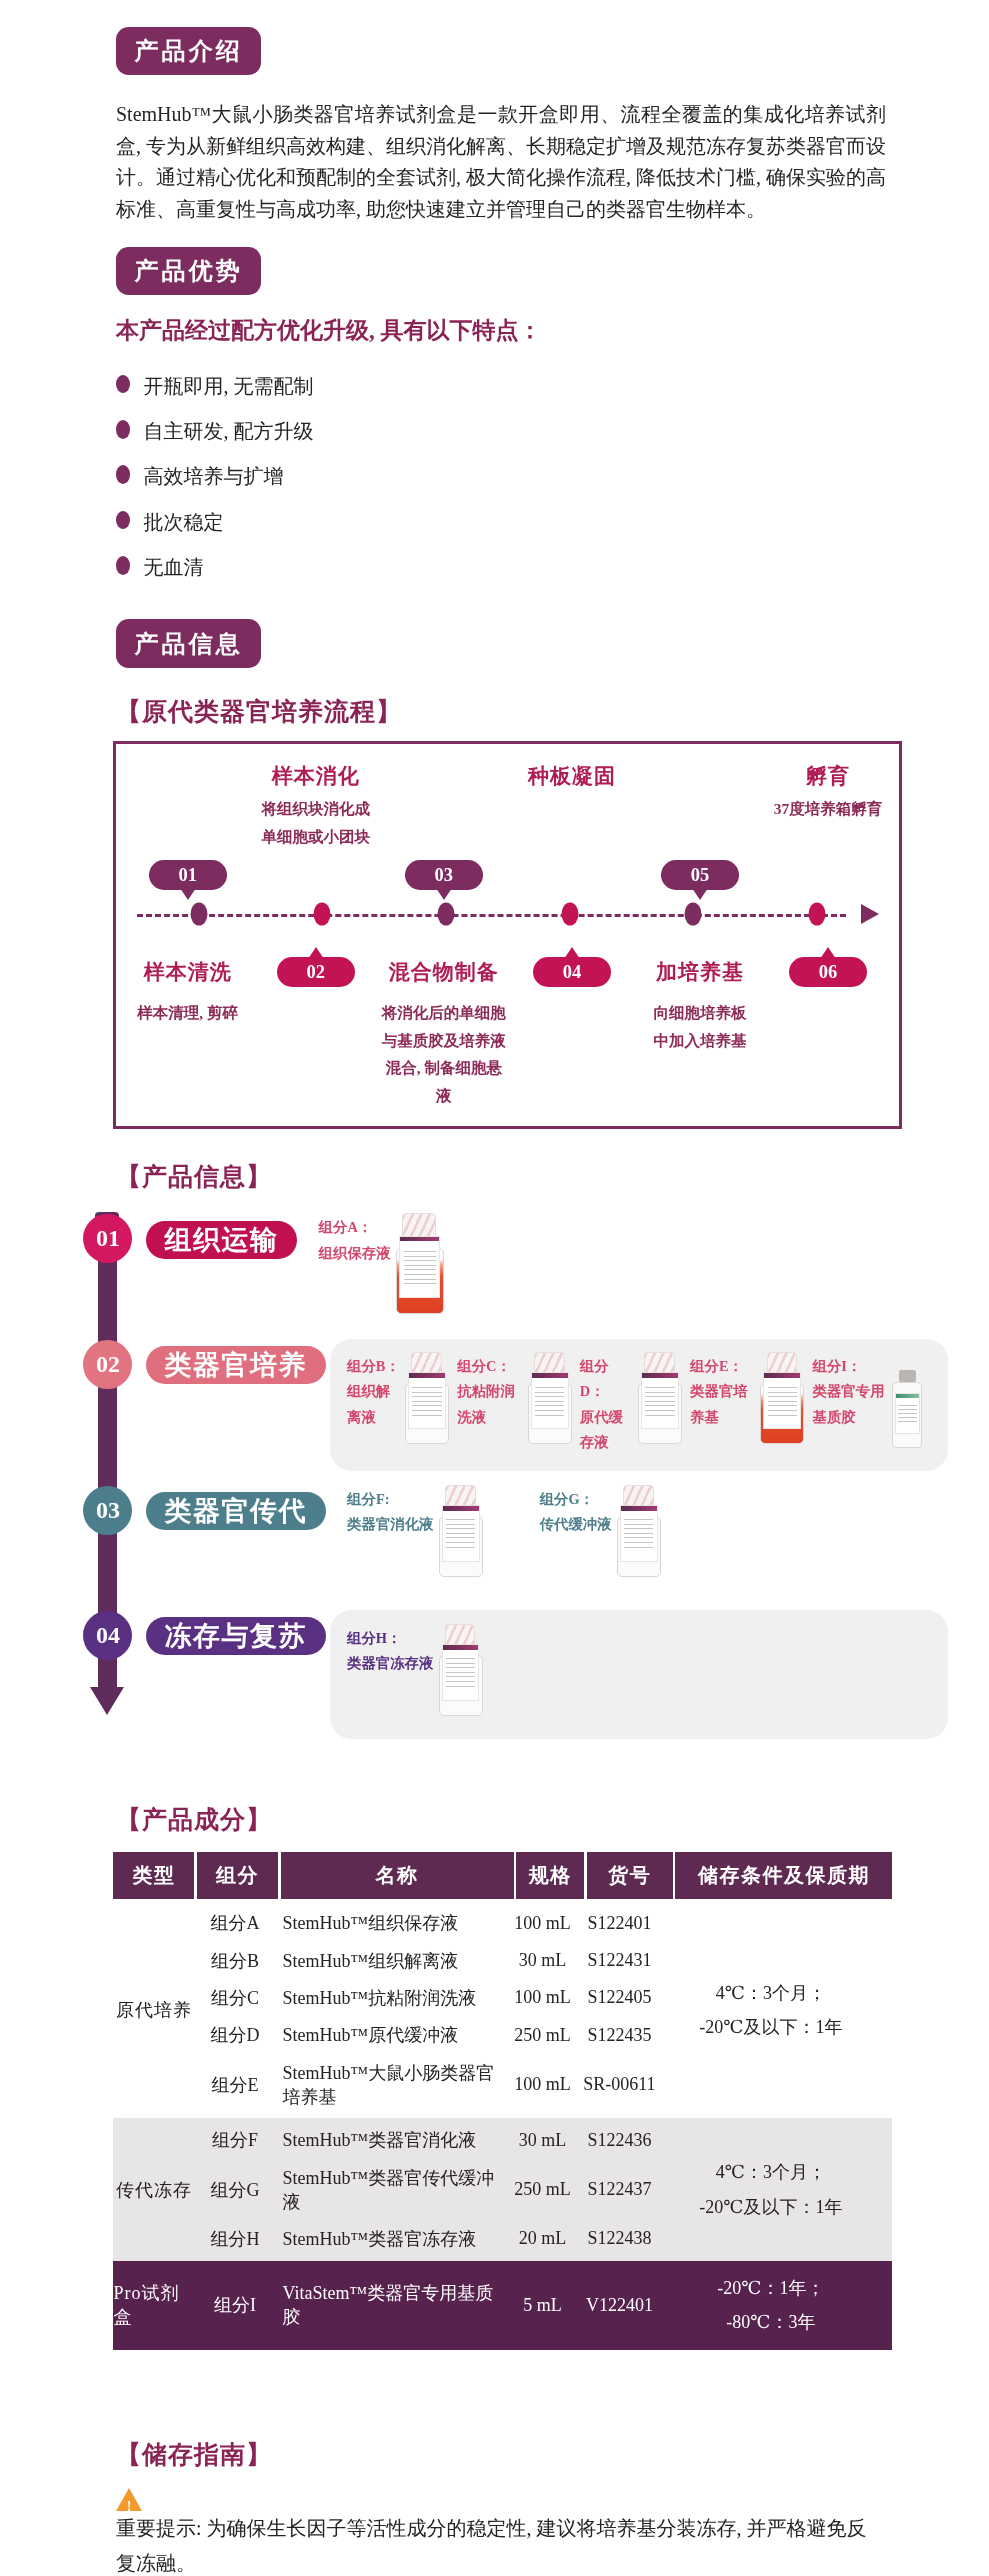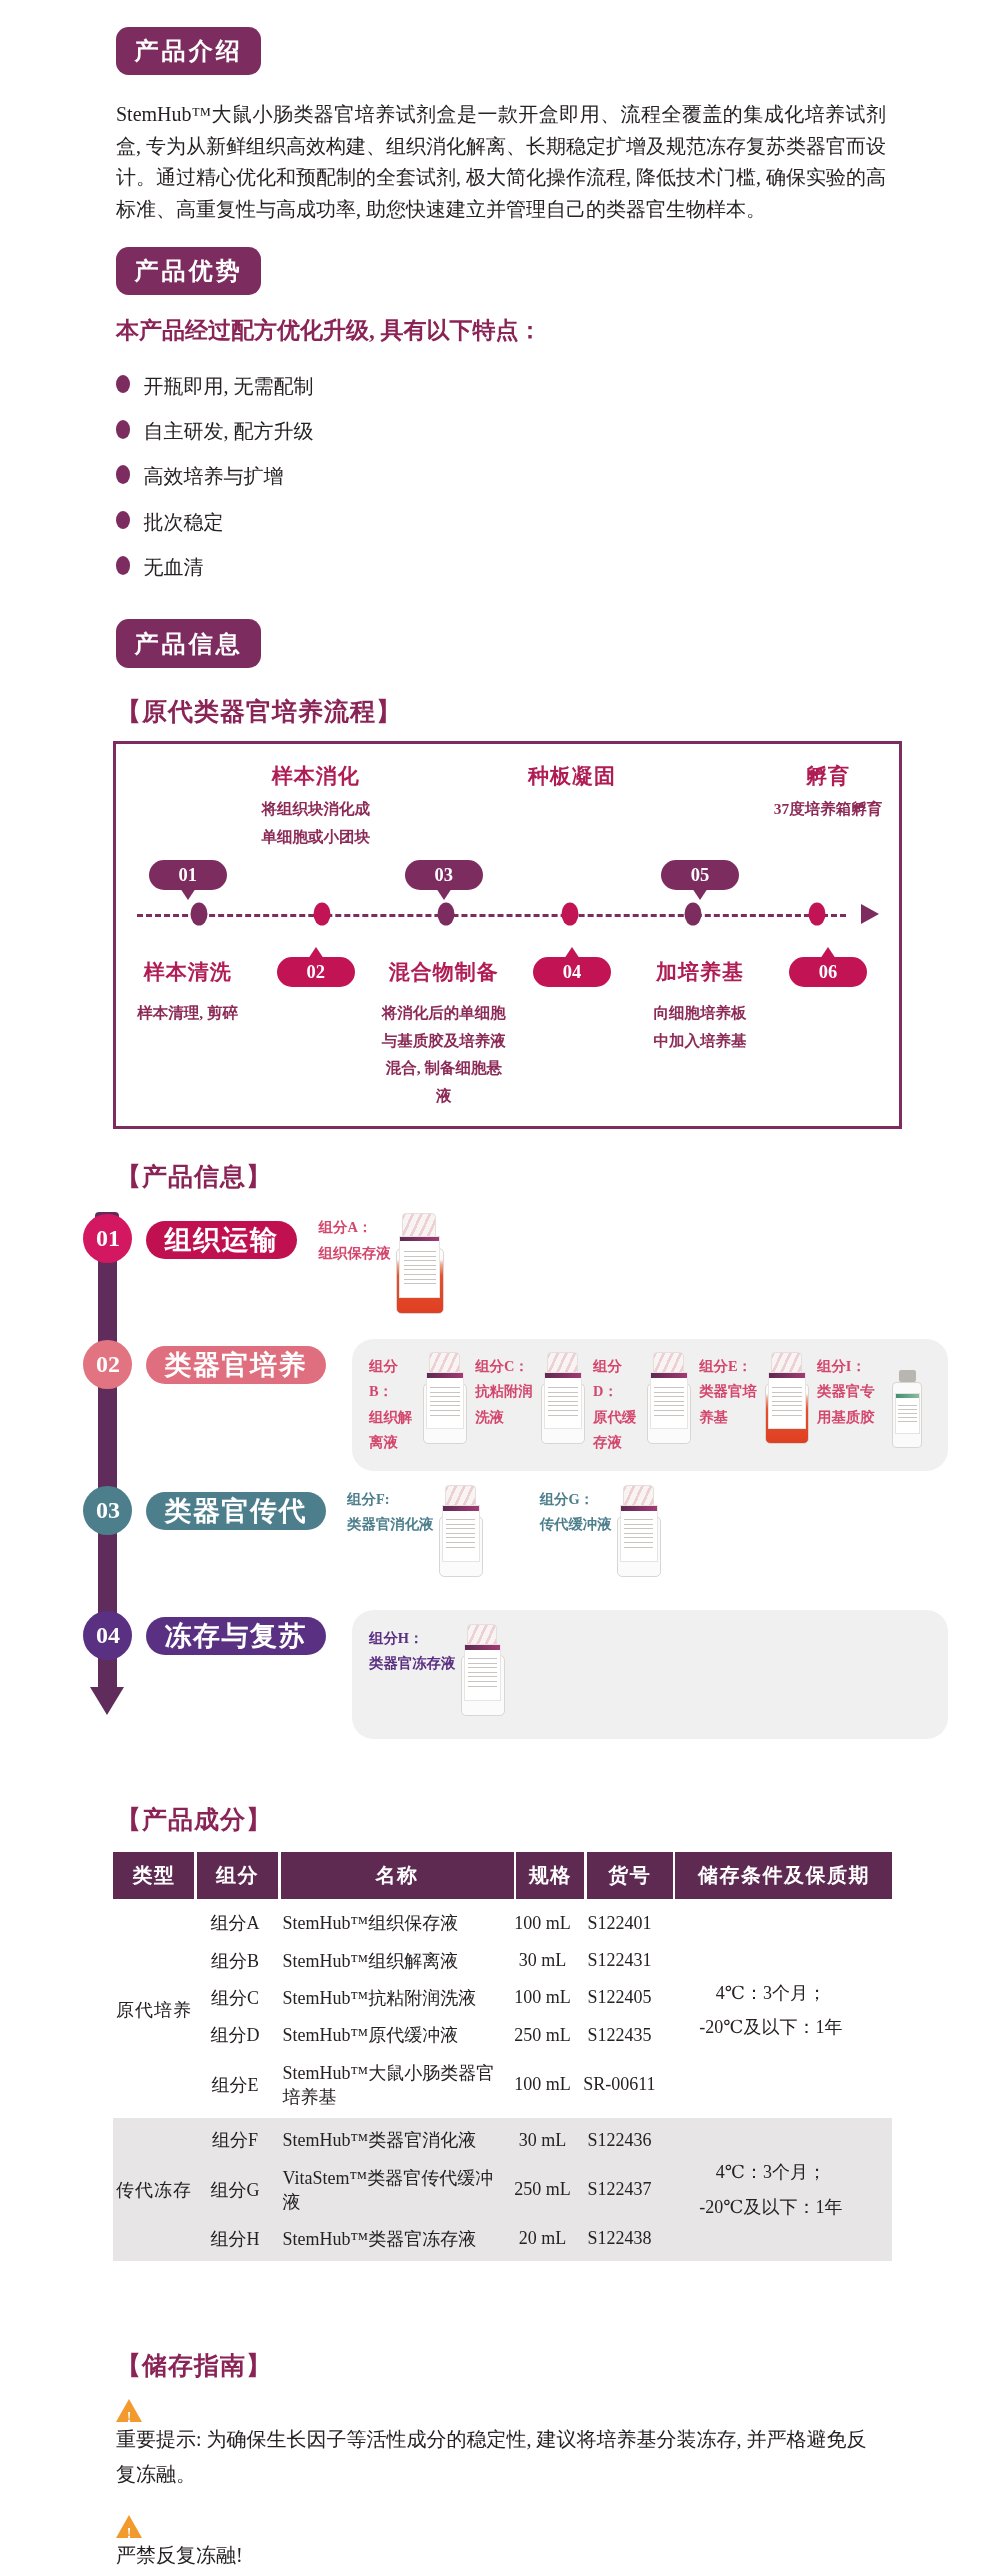--- a/index.html
+++ b/index.html
@@ -54,21 +54,21 @@
   .pi-row { position:relative; display:flex; align-items:flex-start; margin-bottom:14.4px; }
   .pi-circle { position:absolute; left:13.4px; top:1px; width:49px; height:49px; border-radius:50%; color:#fff;
             font-size:24px; font-weight:bold; display:flex; align-items:center; justify-content:center; z-index:2; }
   .pi-pill { margin-left:76px; margin-top:7.2px; height:38px; border-radius:515px; color:#fff; font-size:27px;
             font-weight:bold; letter-spacing:1.5px; display:flex; align-items:center; padding:0 18.5px; white-space:nowrap; flex:none; }
   .r1 .pi-circle { background:#d31760; } .r1 .pi-pill { background:#c01050; }
   .r2 .pi-circle { background:#e27380; } .r2 .pi-pill { background:#df6f7e; }
   .r3 .pi-circle { background:#4d7e8c; } .r3 .pi-pill { background:#4d7e8c; }
   .r4 .pi-circle { background:#5a3182; } .r4 .pi-pill { background:#5a3182; }
   .pi-items { display:flex; margin-left:21.6px; flex:1; align-items:flex-start; }
-  .pi-panel { background:#f1f0f1; border-radius:21.6px; padding:13.4px 17.5px 15.5px; margin-left:26px; flex:1;
+  .pi-panel { background:#f1f0f1; border-radius:21.6px; padding:13.4px 17.5px 15.5px; margin-left:4px; flex:1;
             display:flex; justify-content:space-between; align-items:flex-start; }
   .pi-item { display:flex; align-items:flex-start; margin-right:8.2px; }
   .pi-item-label { font-size:14.4px; font-weight:bold; line-height:1.75; white-space:pre-line; max-width:95px;
             margin:2.1px 5.2px 0 0; }
   .r1 .pi-item-label, .r2 .pi-item-label { color:#d4476d; }
   .r3 .pi-item-label { color:#4d7e8c; }
   .r4 .pi-item-label { color:#5a3182; }
   .r1 .pi-items { min-height:111px; } .r3 .pi-items { min-height:111px; }
 
   
@@ -414,37 +414,52 @@
       <div class="bt-type w-type">传代冻存</div>
       <div class="bt-mid">
         <div class="ct-row">
           <span class="c-part">组分F</span>
           <span class="c-name">StemHub™类器官消化液</span>
           <span class="c-spec">30 mL</span>
           <span class="c-cat">S122436</span>
         </div>
         <div class="ct-row">
           <span class="c-part">组分G</span>
-          <span class="c-name">VitaStem™类器官传代缓冲液</span>
+          <span class="c-name">StemHub™类器官传代缓冲液</span>
           <span class="c-spec">250 mL</span>
           <span class="c-cat">S122437</span>
         </div>
         <div class="ct-row">
           <span class="c-part">组分H</span>
           <span class="c-name">StemHub™类器官冻存液</span>
           <span class="c-spec">20 mL</span>
           <span class="c-cat">S122438</span>
         </div>
       </div>
       <div class="bt-store w-store">
         <span>4℃：3个月；</span>
         <span>-20℃及以下：1年</span>
       </div>
     </div>
 
+    <div class="ct-band band-pro">
+      <div class="bt-type w-type">Pro试剂盒</div>
+      <div class="bt-mid">
+        <div class="ct-row">
+          <span class="c-part">组分I</span>
+          <span class="c-name">VitaStem™类器官专用基质胶</span>
+          <span class="c-spec">5 mL</span>
+          <span class="c-cat">V122401</span>
+        </div>
+      </div>
+      <div class="bt-store w-store">
+        <span>-20℃：1年；</span>
+        <span>-80℃：3年</span>
+      </div>
+    </div>
   </div>
 
   
   <div class="bracket-heading" style="margin-top:88px;">【储存指南】</div>
   <div>
     <div class="sg-item">
       <span class="sg-icon tri"></span>
       <span>重要提示: 为确保生长因子等活性成分的稳定性, 建议将培养基分装冻存, 并严格避免反复冻融。</span>
     </div>
     <div class="sg-item">

